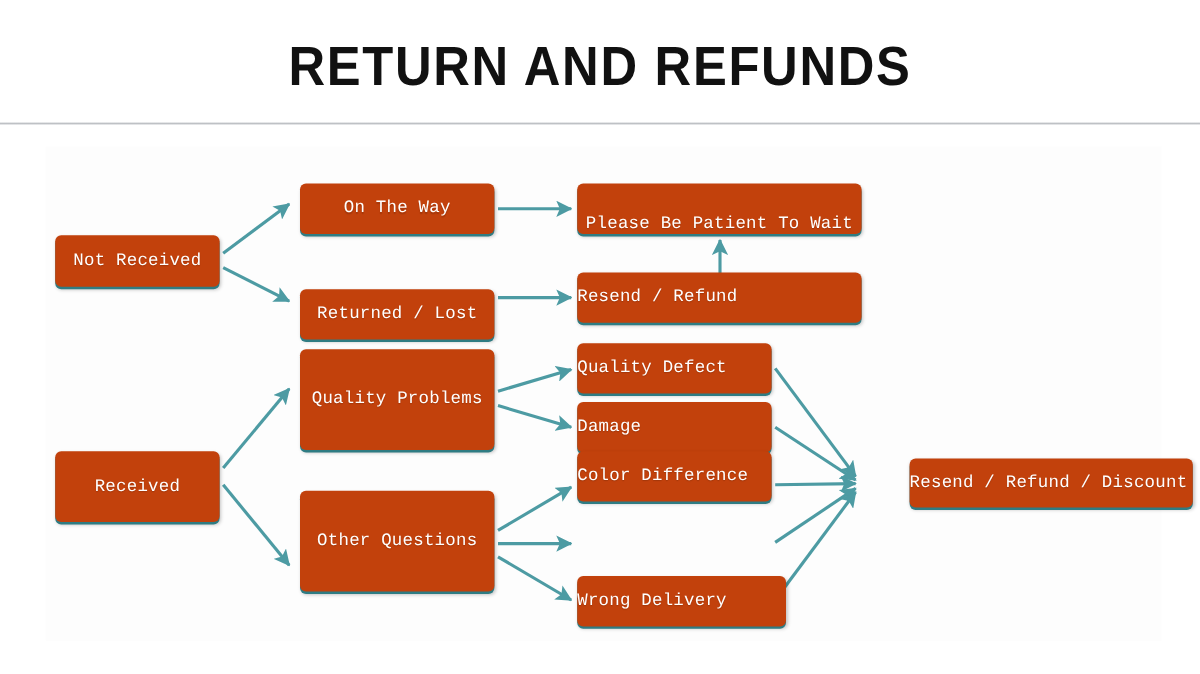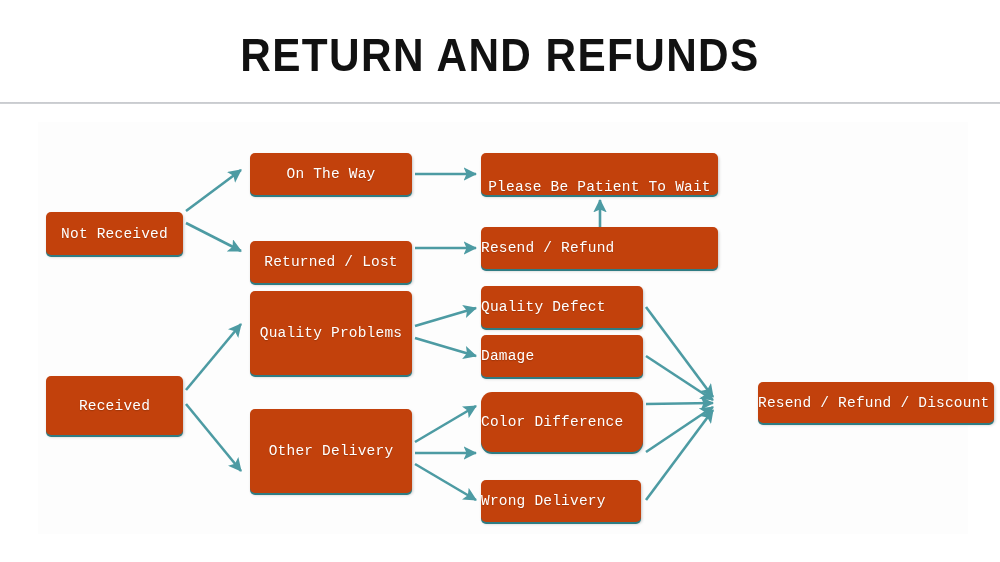--- a/index.html
+++ b/index.html
@@ -118,21 +118,21 @@
       <path d="M 646 307 L 713 397"></path>
       <path d="M 646 356 L 713 400"></path>
       <path d="M 646 404 L 713 403"></path>
       <path d="M 646 452 L 713 407"></path>
       <path d="M 646 500 L 713 410"></path>
 
       <path d="M 600 228 L 600 200"></path>
     </g>
   </svg>
 
-  <div class="node center" style="left:46px; top:212px; width:137px; height:43px;">
+  <div class="node center" style="left:46px; top:196px; width:137px; height:43px;">
     <span>Not Received</span>
   </div>
 
   <div class="node center" style="left:250px; top:153px; width:162px; height:42px;">
     <span>On The Way</span>
   </div>
 
   <div class="node center" style="left:250px; top:241px; width:162px; height:42px;">
     <span>Returned / Lost</span>
   </div>
@@ -147,37 +147,37 @@
 
   <div class="node center" style="left:46px; top:376px; width:137px; height:59px;">
     <span>Received</span>
   </div>
 
   <div class="node center" style="left:250px; top:291px; width:162px; height:84px;">
     <span>Quality Problems</span>
   </div>
 
   <div class="node center" style="left:250px; top:409px; width:162px; height:84px;">
-    <span>Other Delivery</span>
+    <span>Other Questions</span>
   </div>
 
   <div class="node left" style="left:481px; top:286px; width:162px; height:42px;">
     <span>Quality Defect</span>
   </div>
 
   <div class="node left" style="left:481px; top:335px; width:162px; height:42px;text-align:center;">
     <span>Damage</span>
   </div>
 
-  <div class="node left" style="left:481px; top:392px; width:162px; height:60px;border-radius:11px;">
+  <div class="node left" style="left:481px; top:376px; width:162px; height:42px;">
     <span>Color Difference</span>
   </div>
 
 
-  <div class="node left" style="left:481px; top:480px; width:160px; height:42px;text-align:right;">
+  <div class="node left" style="left:481px; top:480px; width:174px; height:42px;text-align:right;">
     <span>Wrong Delivery</span>
   </div>
 
   <div class="node left" style="left:720px; top:382px; width:236px; height:41px;margin-left:38px;">
     <span>Resend / Refund / Discount</span>
   </div>
 
 </div>
 
 </body></html>

